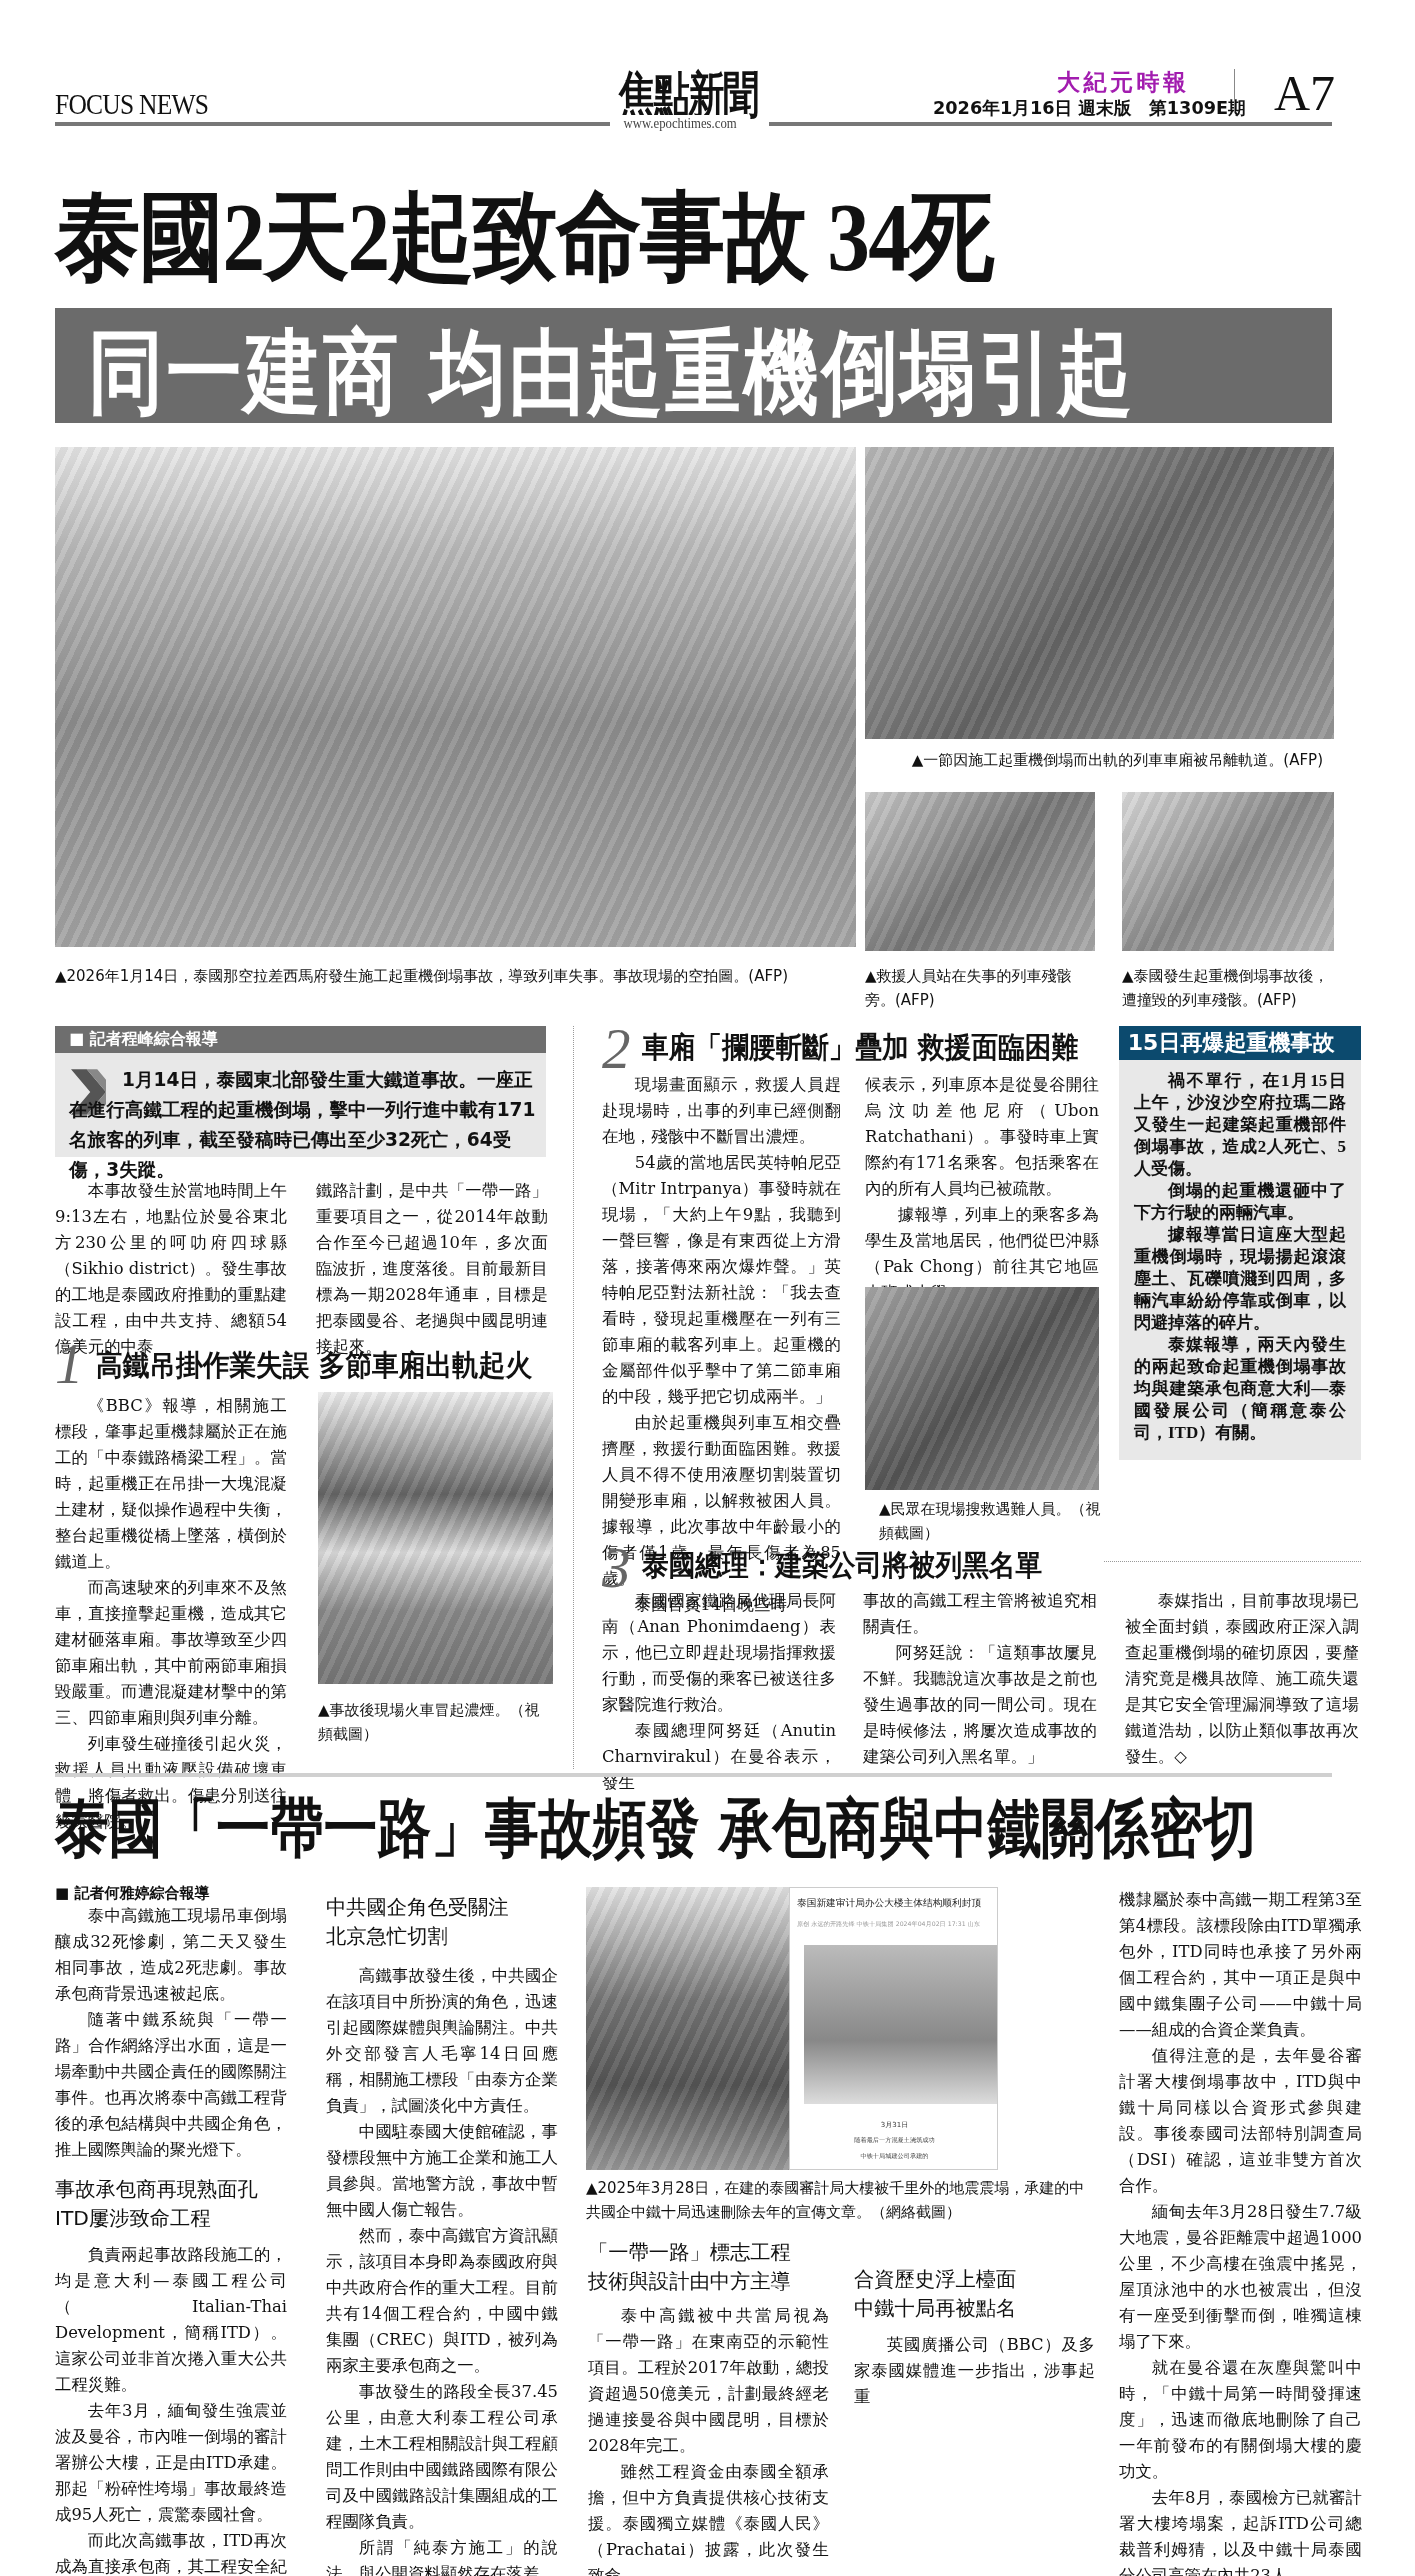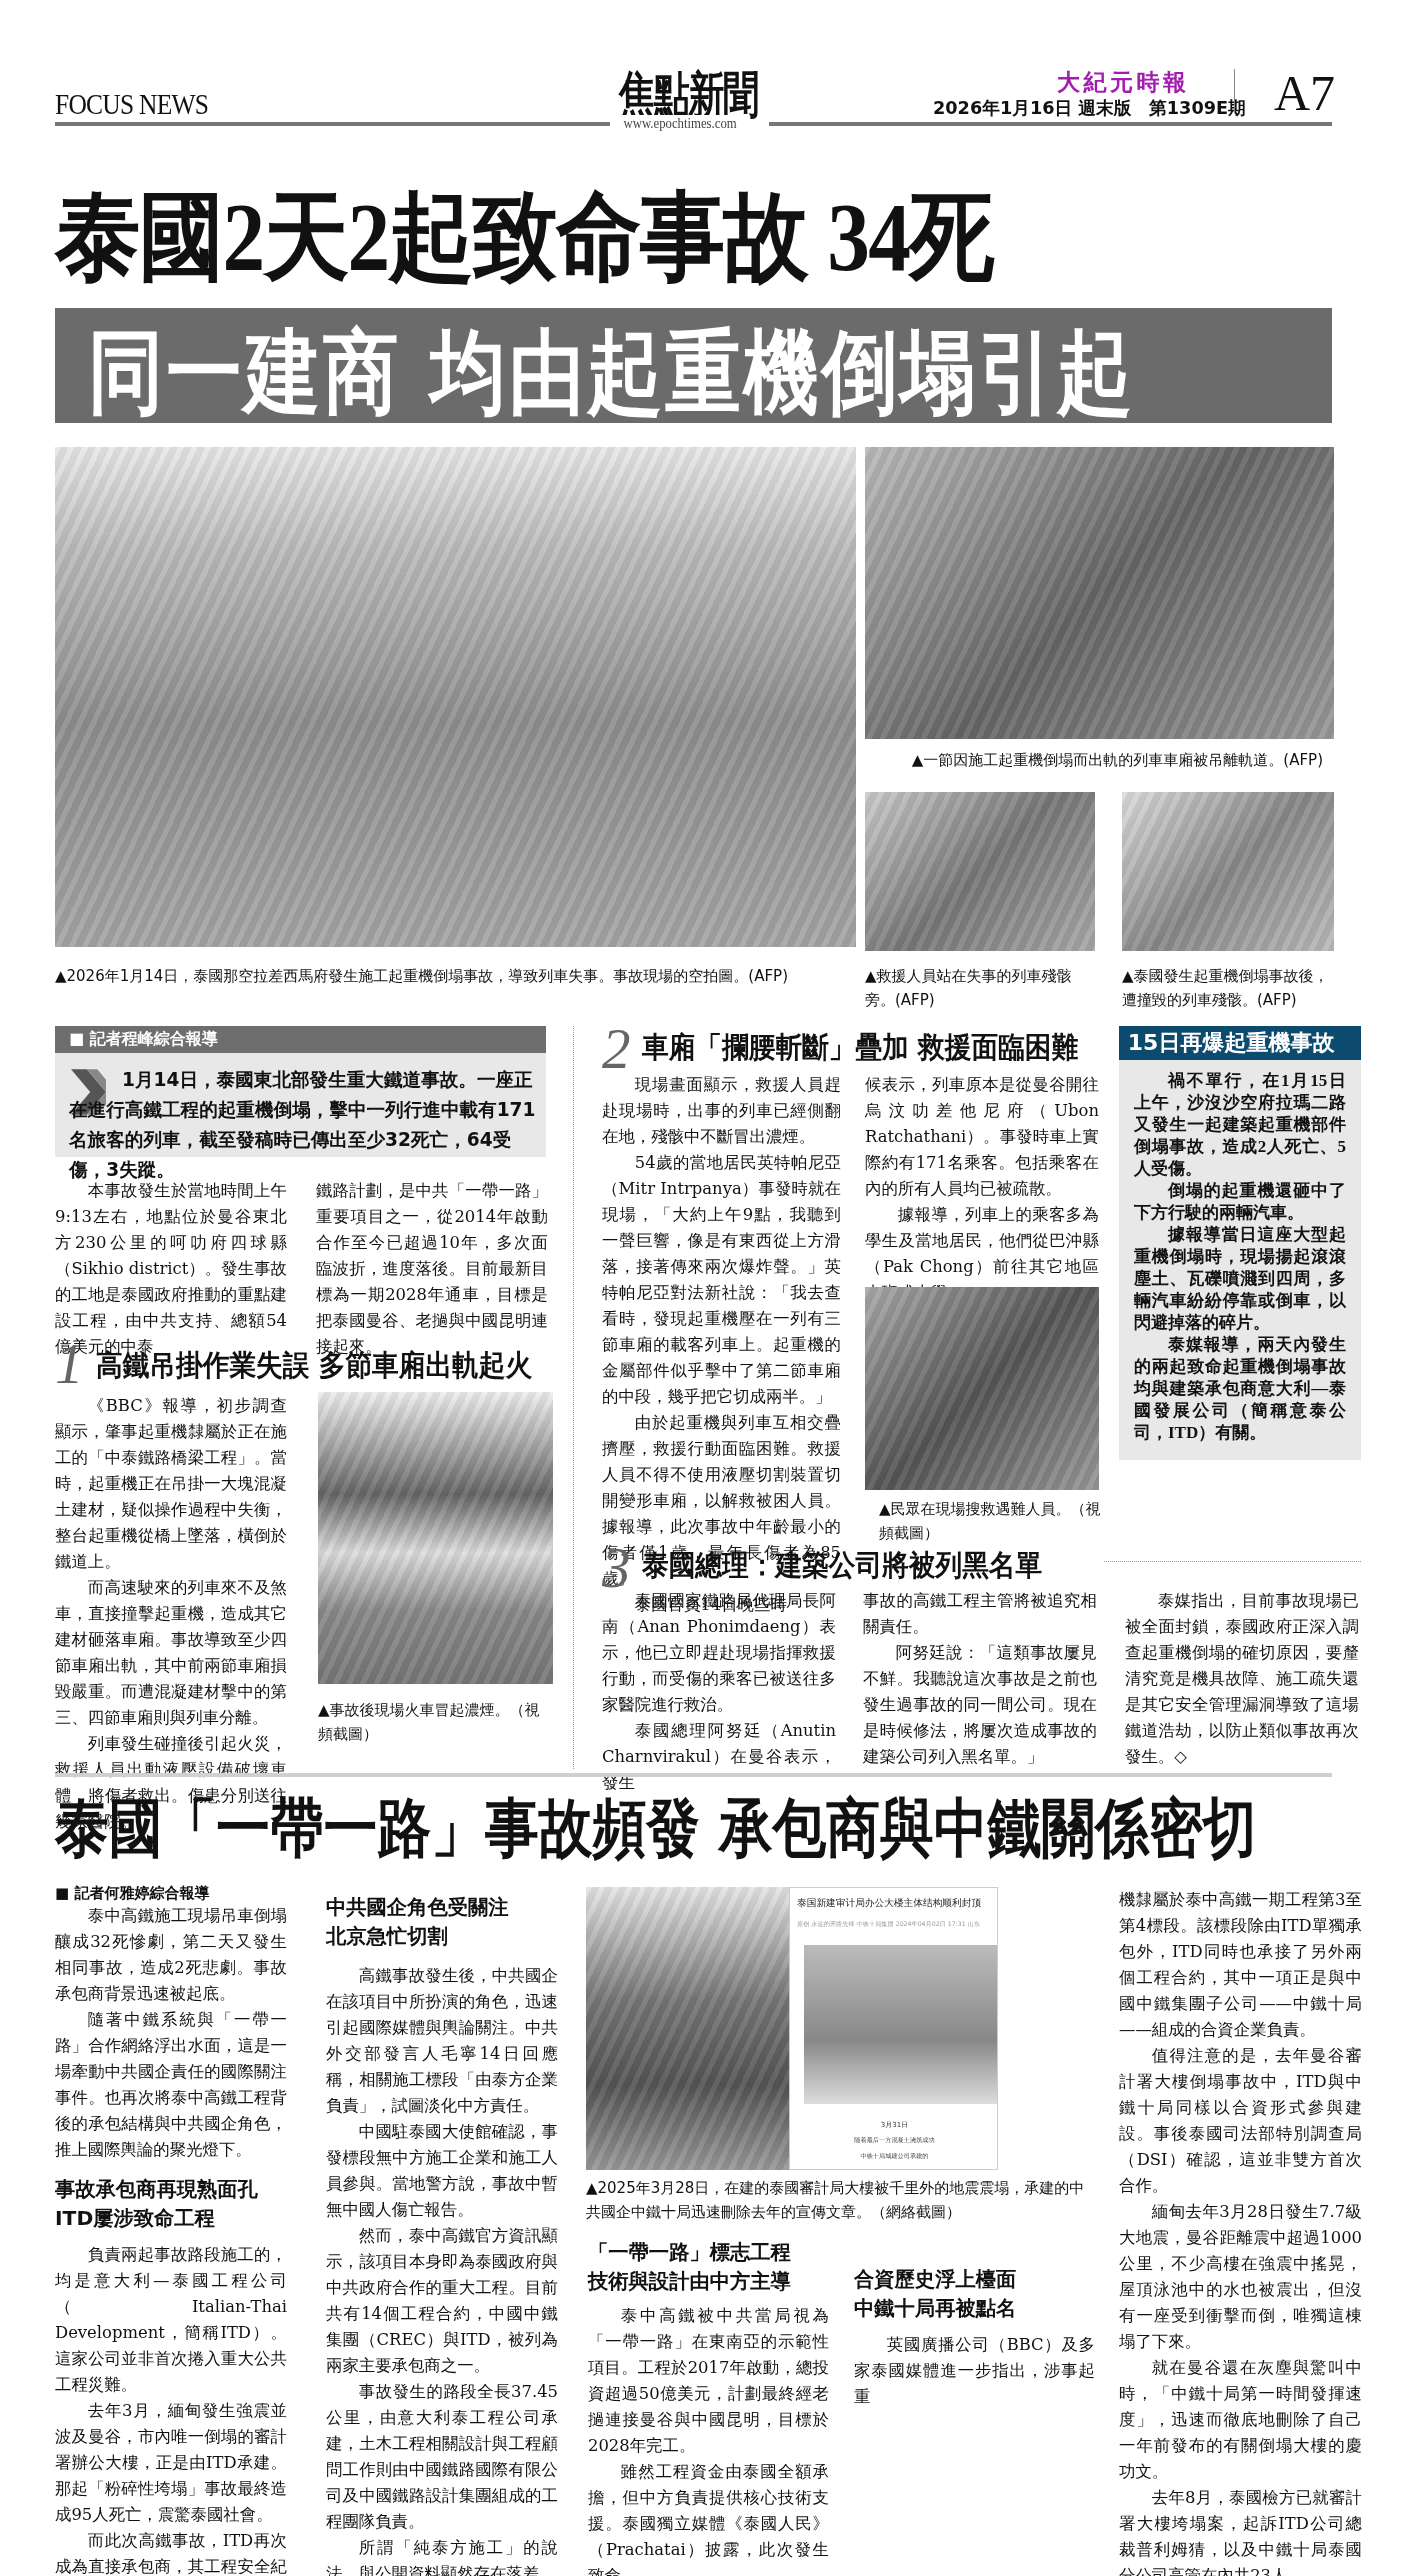--- a/index.html
+++ b/index.html
@@ -59,21 +59,21 @@
   .sec-title { font-size: 29px; font-weight: bold; font-family: "DejaVu Sans","Liberation Sans",sans-serif; white-space: nowrap; transform: scaleX(0.92); transform-origin: left; }
 
   .side-head { left: 1119px; top: 1026px; width: 242px; height: 34px; background: #0c4a6e; color: #fff; font-size: 22px; font-weight: bold; padding: 1.8px 8.8px; white-space: nowrap; font-family: "DejaVu Sans","Liberation Sans",sans-serif; }
   .side-box { left: 1119px; top: 1060px; width: 242px; height: 400px; background: #e8e8e8; }
   .side-text { left: 1134px; top: 1070px; width: 212px; font-size: 17px; line-height: 22px; font-weight: bold; font-family: Liberation Serif, serif; text-align: justify; }
   .side-text p { text-indent: 2em; }
 
   .section-rule { left: 55px; top: 1773px; width: 1277px; height: 3.5px; background: #d0d0d0; }
   .h3 { left: 55px; top: 1785px; font-size: 64px; font-weight: bold; white-space: nowrap; transform: scaleX(0.84); transform-origin: left; }
 
-  .sub-head { font-size: 20.3px; line-height: 29px; font-weight: bold; font-family: "DejaVu Sans","Liberation Sans",sans-serif; }
+  .sub-head { font-size: 20.3px; line-height: 29px; font-weight: normal; font-family: "DejaVu Sans","Liberation Sans",sans-serif; }
   .byline2 { font-size: 15px; font-weight: bold; font-family: "DejaVu Sans","Liberation Sans",sans-serif; }
 </style>
 </head>
 <body>
 
 <div class="abs mast-en serif">FOCUS NEWS</div>
 <div class="abs mast-rule"></div>
 <div class="abs mast-rule-gap"></div>
 <div class="abs mast-cn serif">焦點新聞</div>
 <div class="abs mast-url serif">www.epochtimes.com</div>
@@ -105,21 +105,21 @@
   <polygon points="18,0 40,26 18,52 30,52 40,40 40,12 30,0" fill="#888"></polygon>
 </svg>
 <div class="abs lead-text">1月14日，泰國東北部發生重大鐵道事故。一座正在進行高鐵工程的起重機倒塌，擊中一列行進中載有171名旅客的列車，截至發稿時已傳出至少32死亡，64受傷，3失蹤。</div>
 
 <div class="abs col-text" style="left:55px; top:1178px; width:232px;">本事故發生於當地時間上午9:13左右，地點位於曼谷東北方230公里的呵叻府四球縣（Sikhio district）。發生事故的工地是泰國政府推動的重點建設工程，由中共支持、總額54億美元的中泰</div>
 <div class="abs col-text" style="left:316px; top:1178px; width:232px; text-indent:0;">鐵路計劃，是中共「一帶一路」重要項目之一，從2014年啟動合作至今已超過10年，多次面臨波折，進度落後。目前最新目標為一期2028年通車，目標是把泰國曼谷、老撾與中國昆明連接起來。</div>
 
 <div class="abs sec-num" style="left:55px; top:1331px;">1</div>
 <div class="abs sec-title" style="left:96px; top:1346px;">高鐵吊掛作業失誤 多節車廂出軌起火</div>
 <div class="abs col-text" style="left:55px; top:1393px; width:232px;">
-  <p>《BBC》報導，初步調查顯示，肇事起重機隸屬於正在施工的「中泰鐵路橋梁工程」。當時，起重機正在吊掛一大塊混凝土建材，疑似操作過程中失衡，整台起重機從橋上墜落，橫倒於鐵道上。</p>
+  <p>《BBC》報導，相關施工標段，肇事起重機隸屬於正在施工的「中泰鐵路橋梁工程」。當時，起重機正在吊掛一大塊混凝土建材，疑似操作過程中失衡，整台起重機從橋上墜落，橫倒於鐵道上。</p>
   <p>而高速駛來的列車來不及煞車，直接撞擊起重機，造成其它建材砸落車廂。事故導致至少四節車廂出軌，其中前兩節車廂損毀嚴重。而遭混凝建材擊中的第三、四節車廂則與列車分離。</p>
   <p>列車發生碰撞後引起火災，救援人員出動液壓設備破壞車體，將傷者救出。傷患分別送往幾家醫院。</p>
 </div>
 <div class="abs photo ph-fire"></div>
 <div class="abs caption" style="left:318px; top:1698px; width:235px;">▲事故後現場火車冒起濃煙。（視頻截圖）</div>
 
 <div class="abs dotted-v" style="left:573px; top:1026px; height:743px;"></div>
 
 <div class="abs sec-num" style="left:602px; top:1016px;">2</div>
 <div class="abs sec-title" style="left:642px; top:1028px;">車廂「攔腰斬斷」疊加 救援面臨困難</div>

